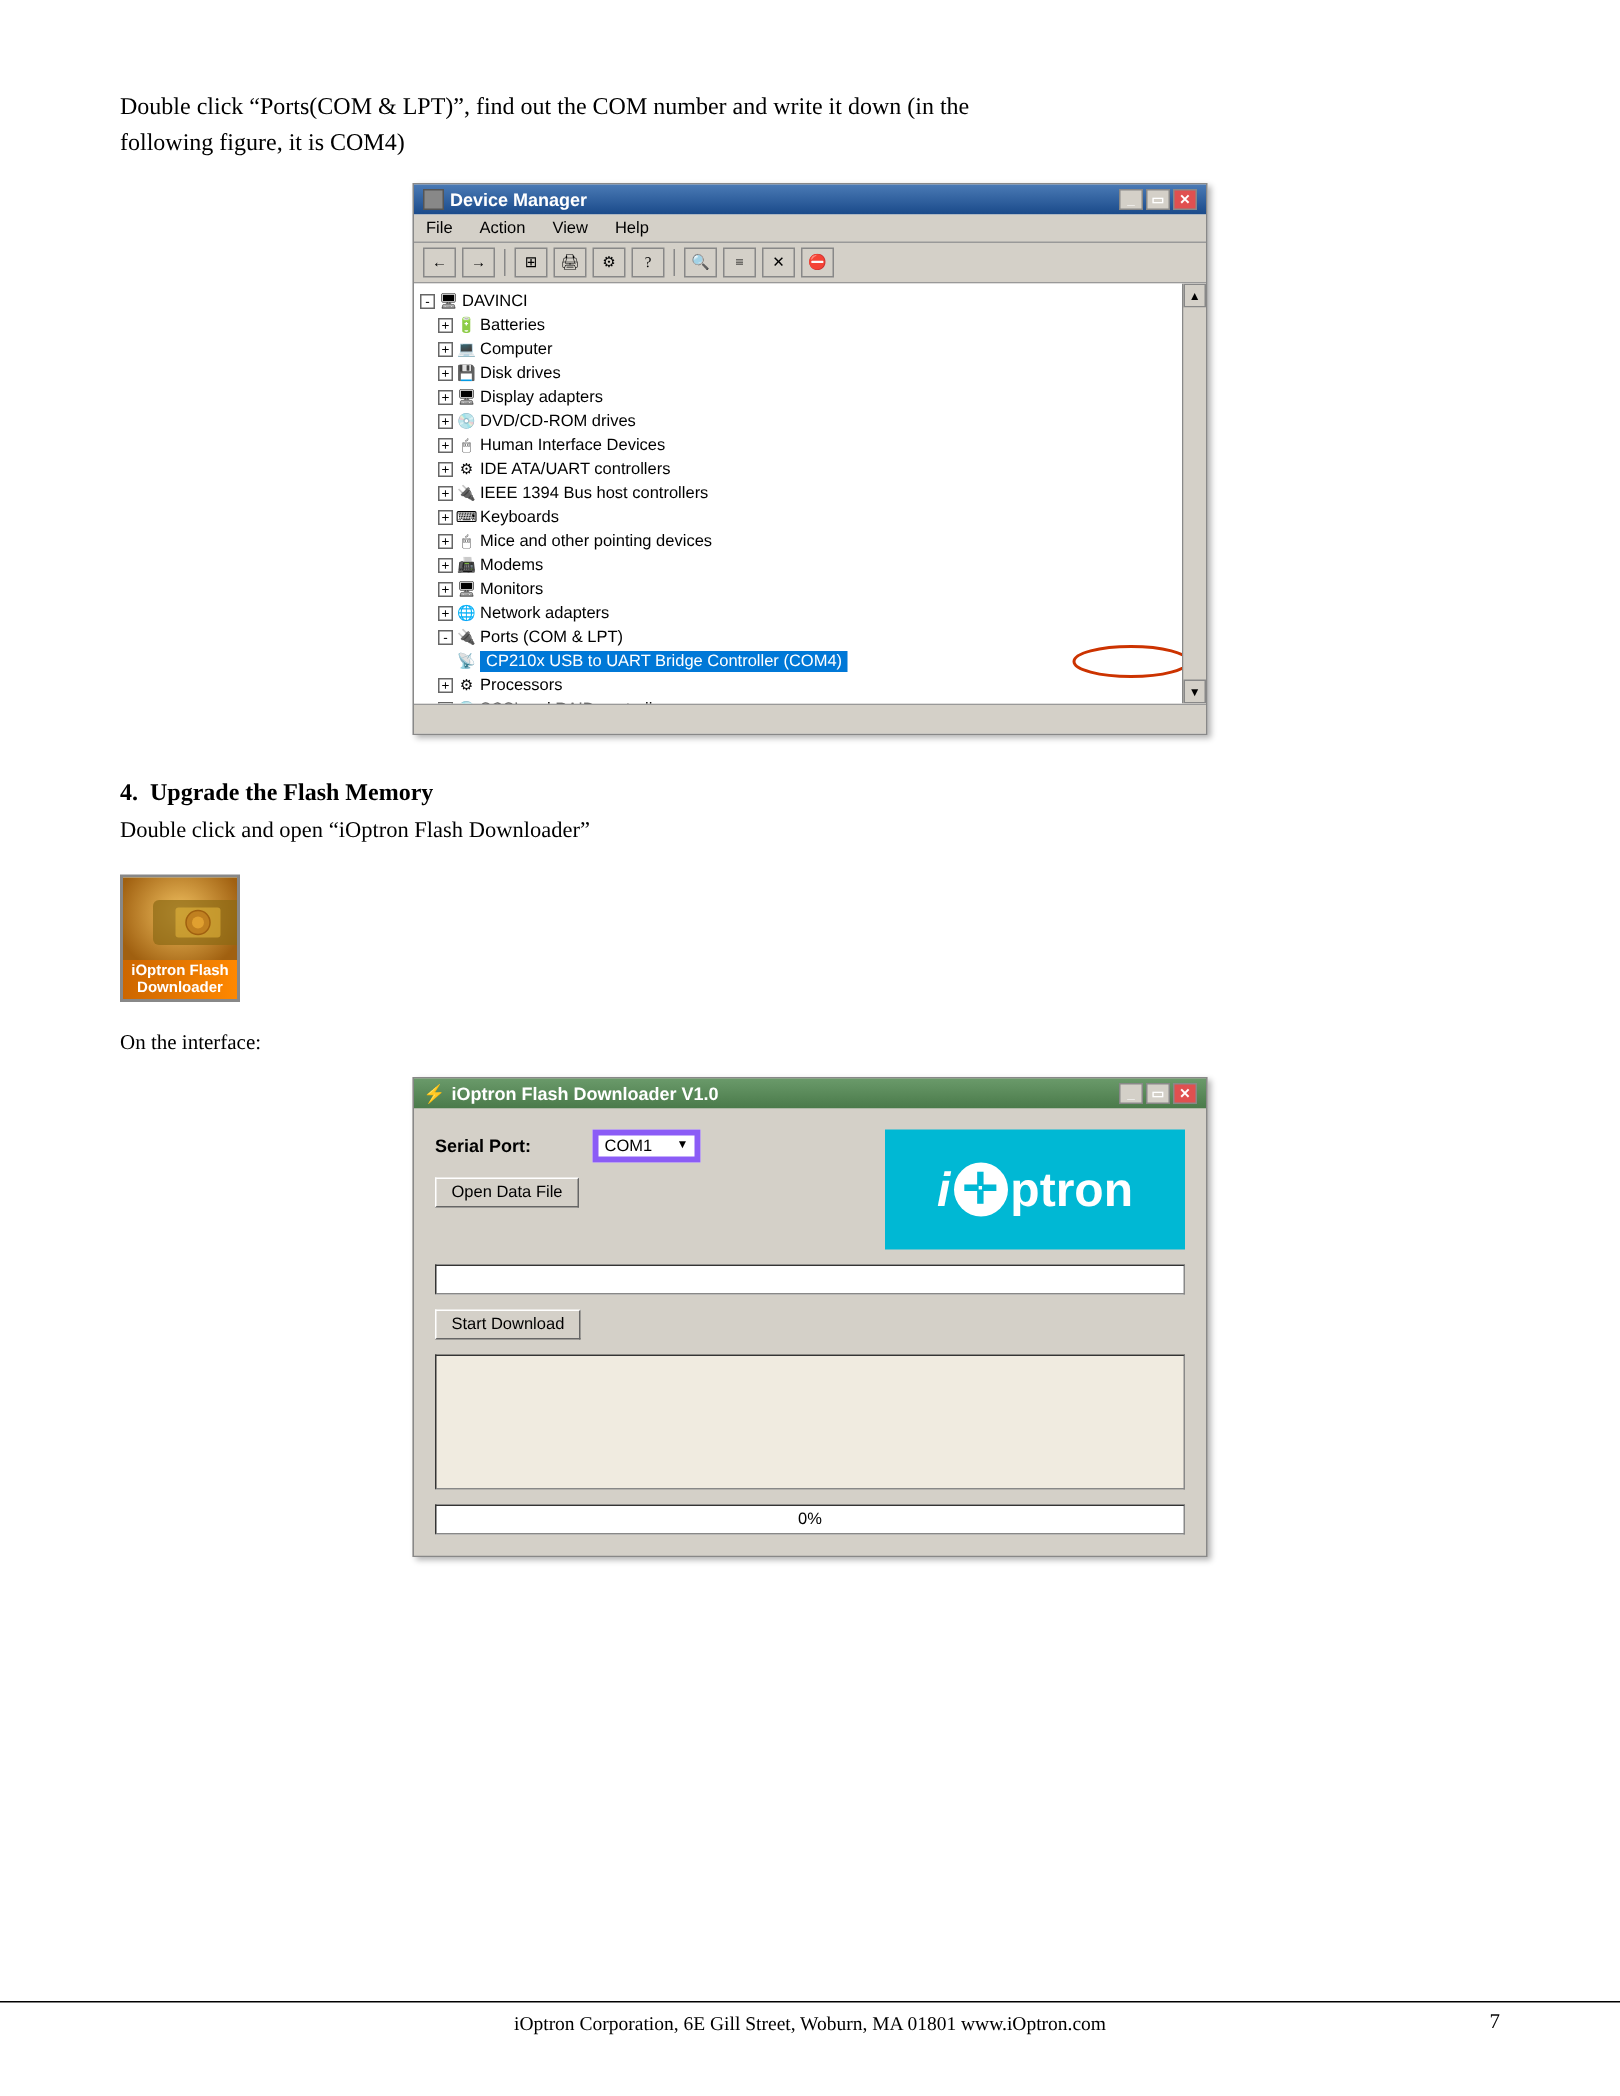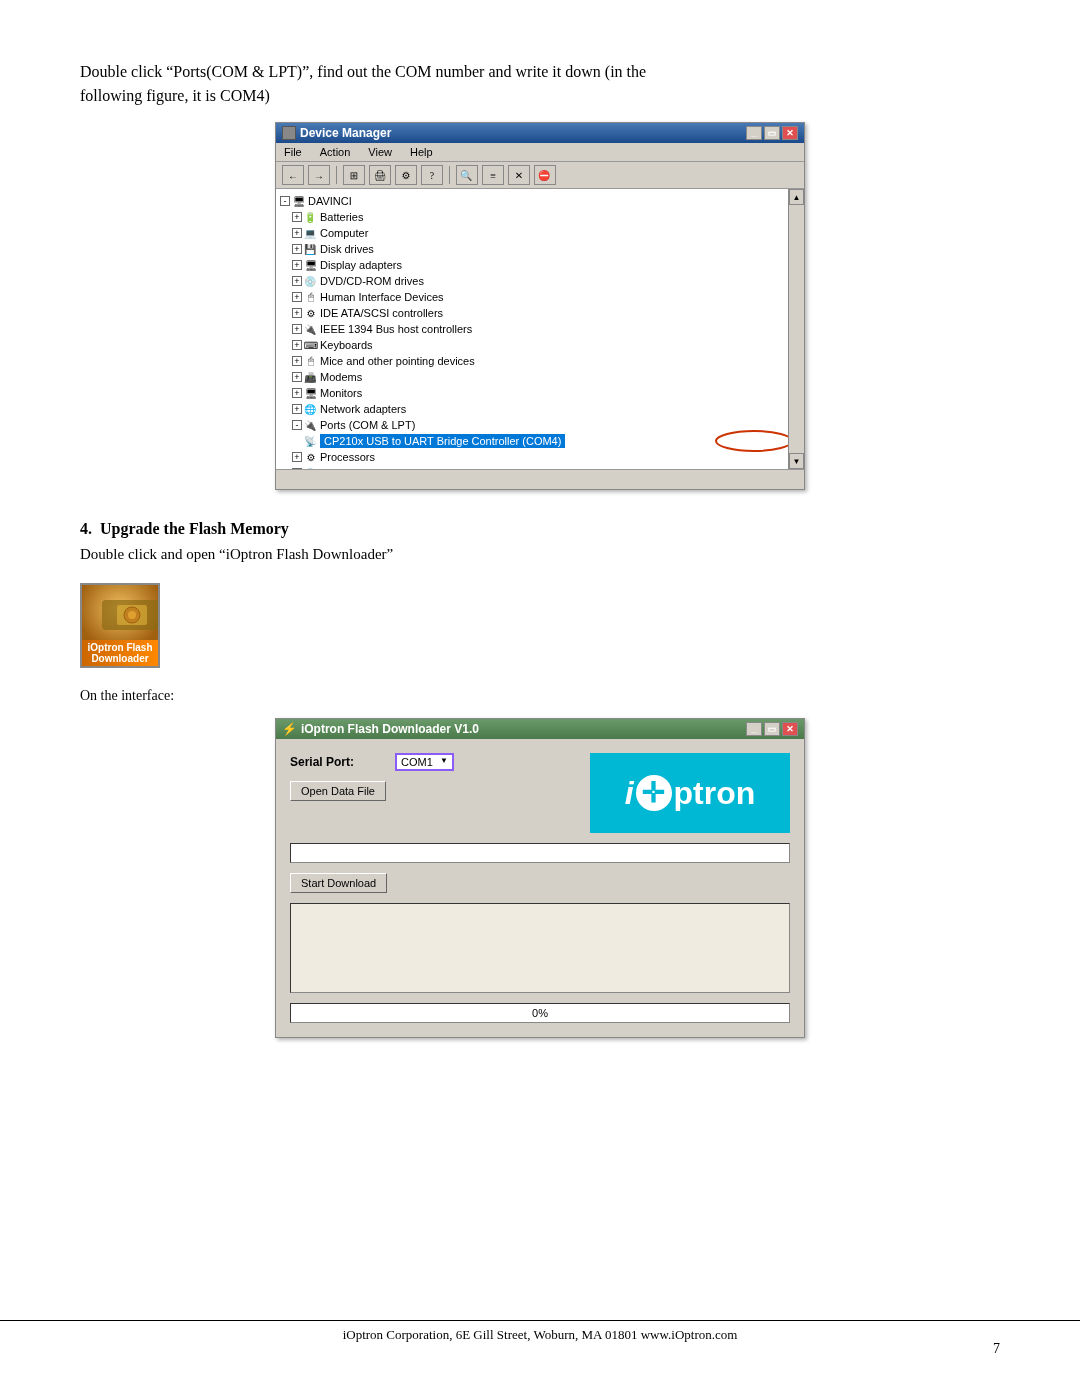--- a/index.html
+++ b/index.html
@@ -322,25 +322,25 @@
 
     .fd-label {
       font-family: Arial, sans-serif;
       font-size: 12px;
       font-weight: bold;
       min-width: 80px;
     }
 
     .fd-comport-select {
       background: #fff;
-      border: 2px solid #8b5cf6;
+      border: 4px solid #8b5cf6;
       font-family: Arial, sans-serif;
       font-size: 11px;
       padding: 1px 4px;
-      width: 59px;
+      width: 72px;
       display: flex;
       align-items: flex-start;
       justify-content: space-between;
     }
 
     .fd-select-arrow {
       font-size: 8px;
     }
 
     
@@ -432,21 +432,21 @@
       display: flex;
       align-items: center;
       justify-content: center;
       font-family: Arial, sans-serif;
       font-size: 11px;
     }
 
     
     .page-footer {
       position: absolute;
-      bottom: 54px;
+      bottom: 40px;
       left: 0;
       right: 0;
       text-align: center;
       border-top: 1px solid #000;
       padding-top: 6px;
       font-family: Times New Roman, serif;
       font-size: 13px;
     }
 
     .page-number {
@@ -553,21 +553,21 @@
 
         <div class="tree-item indent1">
           <span class="tree-expander">+</span>
           <span class="tree-icon">🖱</span>
           <span>Human Interface Devices</span>
         </div>
 
         <div class="tree-item indent1">
           <span class="tree-expander">+</span>
           <span class="tree-icon">⚙</span>
-          <span>IDE ATA/SCSI controllers</span>
+          <span>IDE ATA/UART controllers</span>
         </div>
 
         <div class="tree-item indent1">
           <span class="tree-expander">+</span>
           <span class="tree-icon">🔌</span>
           <span>IEEE 1394 Bus host controllers</span>
         </div>
 
         <div class="tree-item indent1">
           <span class="tree-expander">+</span>

